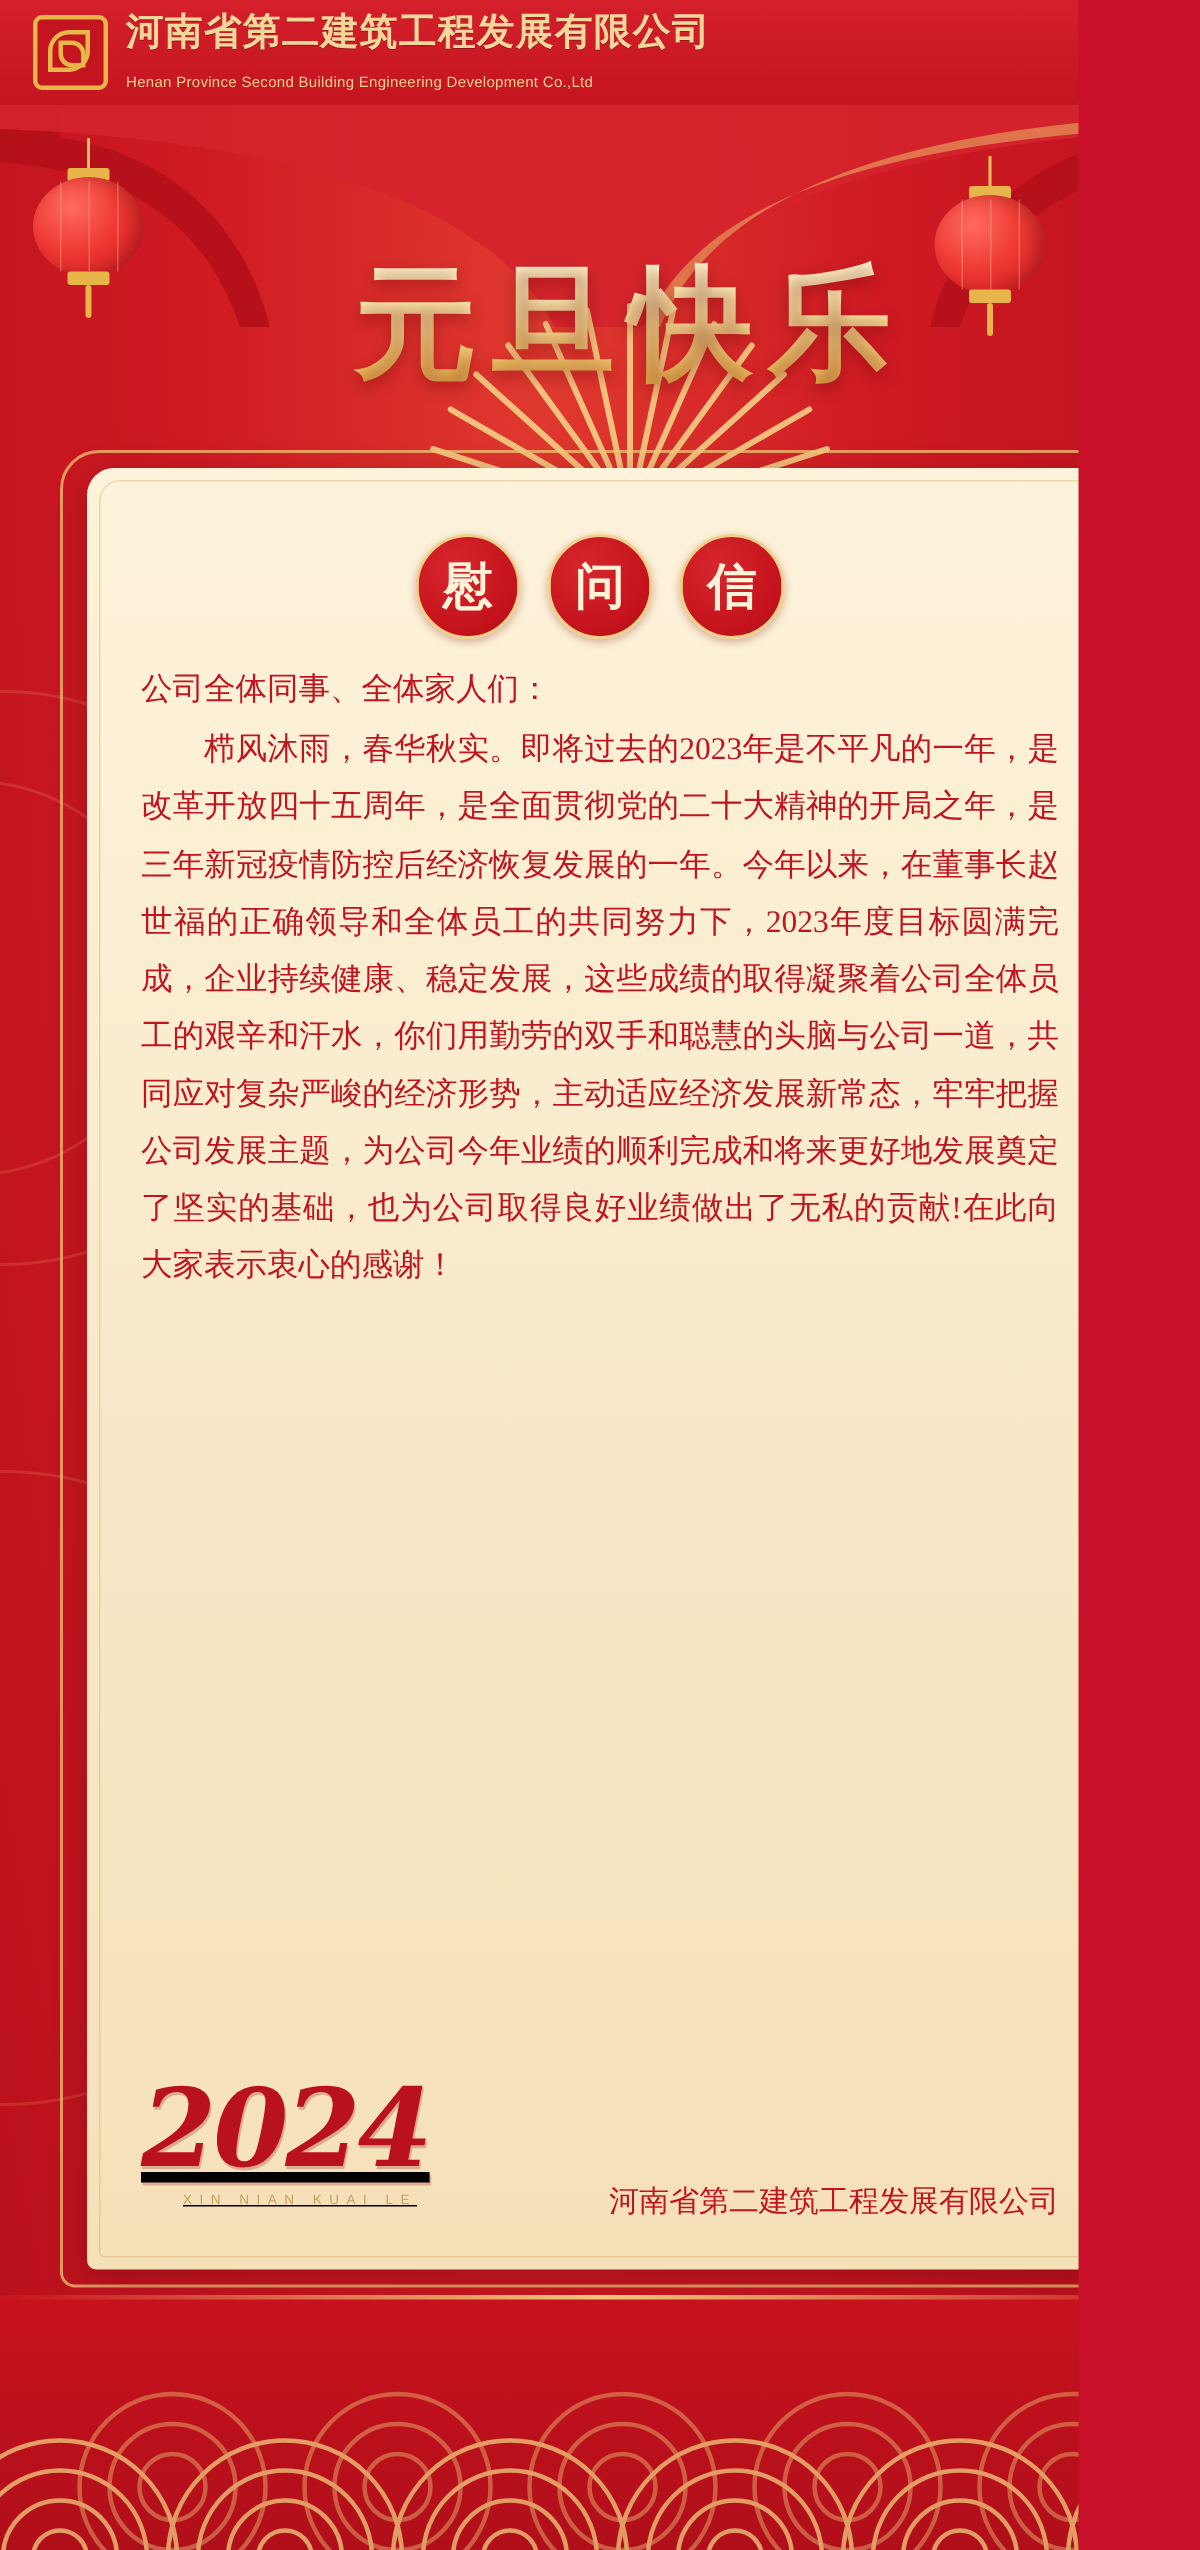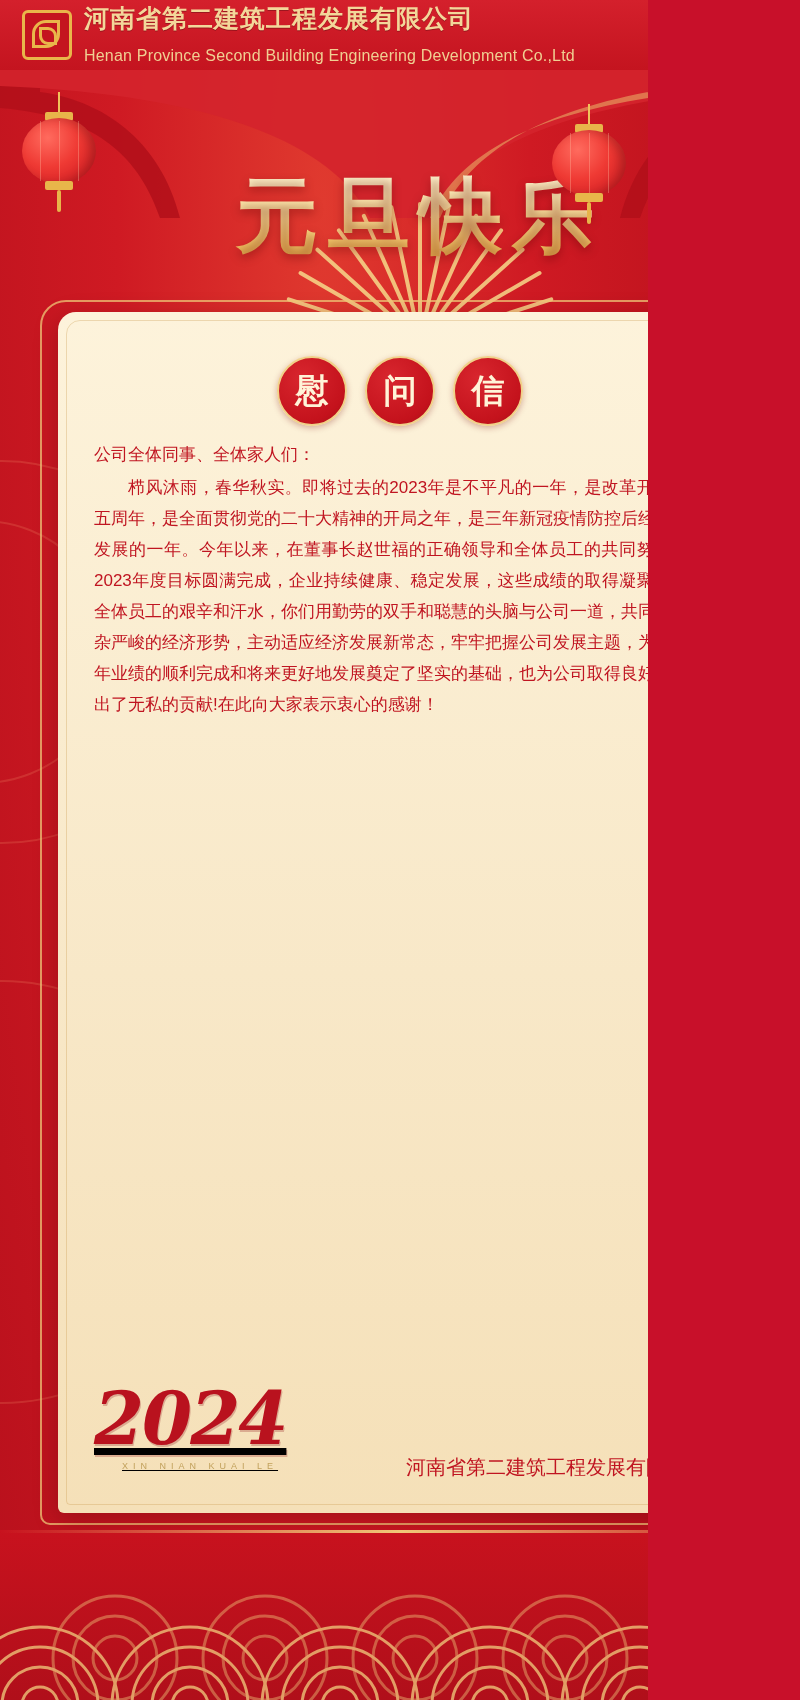--- a/index.html
+++ b/index.html
@@ -9,21 +9,21 @@
   body {
     width: 800px;
     height: 1700px;
     font-family: "Liberation Sans", sans-serif;
     background: #c8102a;
     overflow: hidden;
   }
 
   .poster {
     position: relative;
-    width: 648px;
+    width: 719px;
     height: 1700px;
     background:
       radial-gradient(ellipse at 50% 12%, #e03a2f 0%, #cf1a23 45%, #b8101c 100%);
     overflow: hidden;
   }
 
   
   .side-arc {
     position: absolute;
     border: 2px solid rgba(255, 170, 120, 0.18);
@@ -78,21 +78,21 @@
   }
   .logo-cn {
     font-size: 25px;
     font-weight: bold;
     color: #f3d79a;
     letter-spacing: 1px;
     white-space: nowrap;
     text-shadow: 0 1px 0 rgba(0,0,0,.25);
   }
   .logo-en {
-    font-size: 16px;
+    font-size: 10px;
     color: #f0cf92;
     letter-spacing: .2px;
     margin-top: 17px;
     white-space: nowrap;
   }
 
   
   .drape {
     position: absolute;
     top: 68px;
@@ -243,23 +243,23 @@
     font-family: "DejaVu Sans", "Liberation Sans", sans-serif;
   }
 
   
   .letter-body {
     position: absolute;
     top: 128px;
     left: 36px;
     width: 612px;
     color: #c01521;
-    font-size: 17px;
+    font-size: 21px;
     line-height: 1.82;
-    font-family: Liberation Sans, sans-serif;
+    font-family: Liberation Serif, serif;
     text-align: justify;
     text-justify: inter-character;
   }
   .letter-body p { margin: 0 0 2px 0; }
   .letter-body p.indent { text-indent: 2em; }
 
   
   .card-footer {
     position: absolute;
     bottom: 26px;

